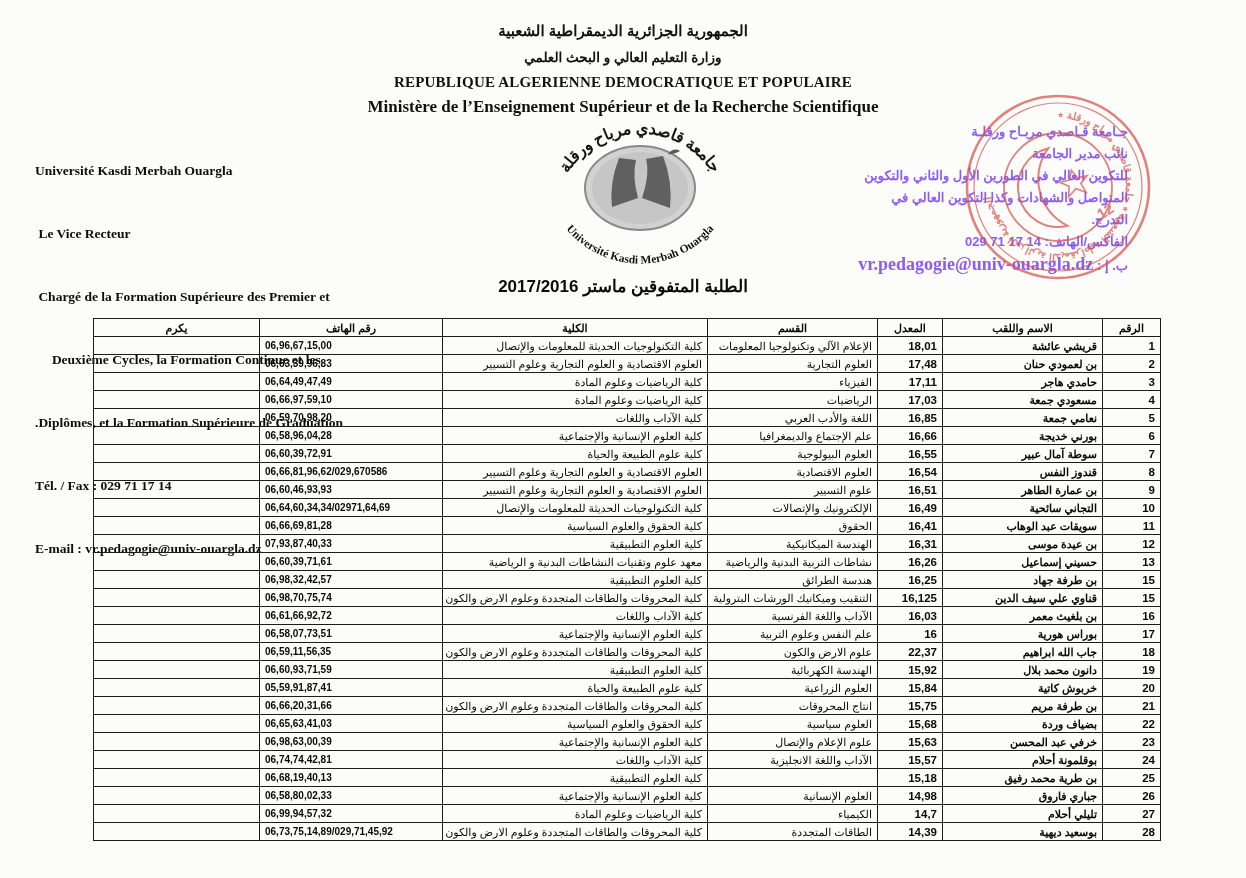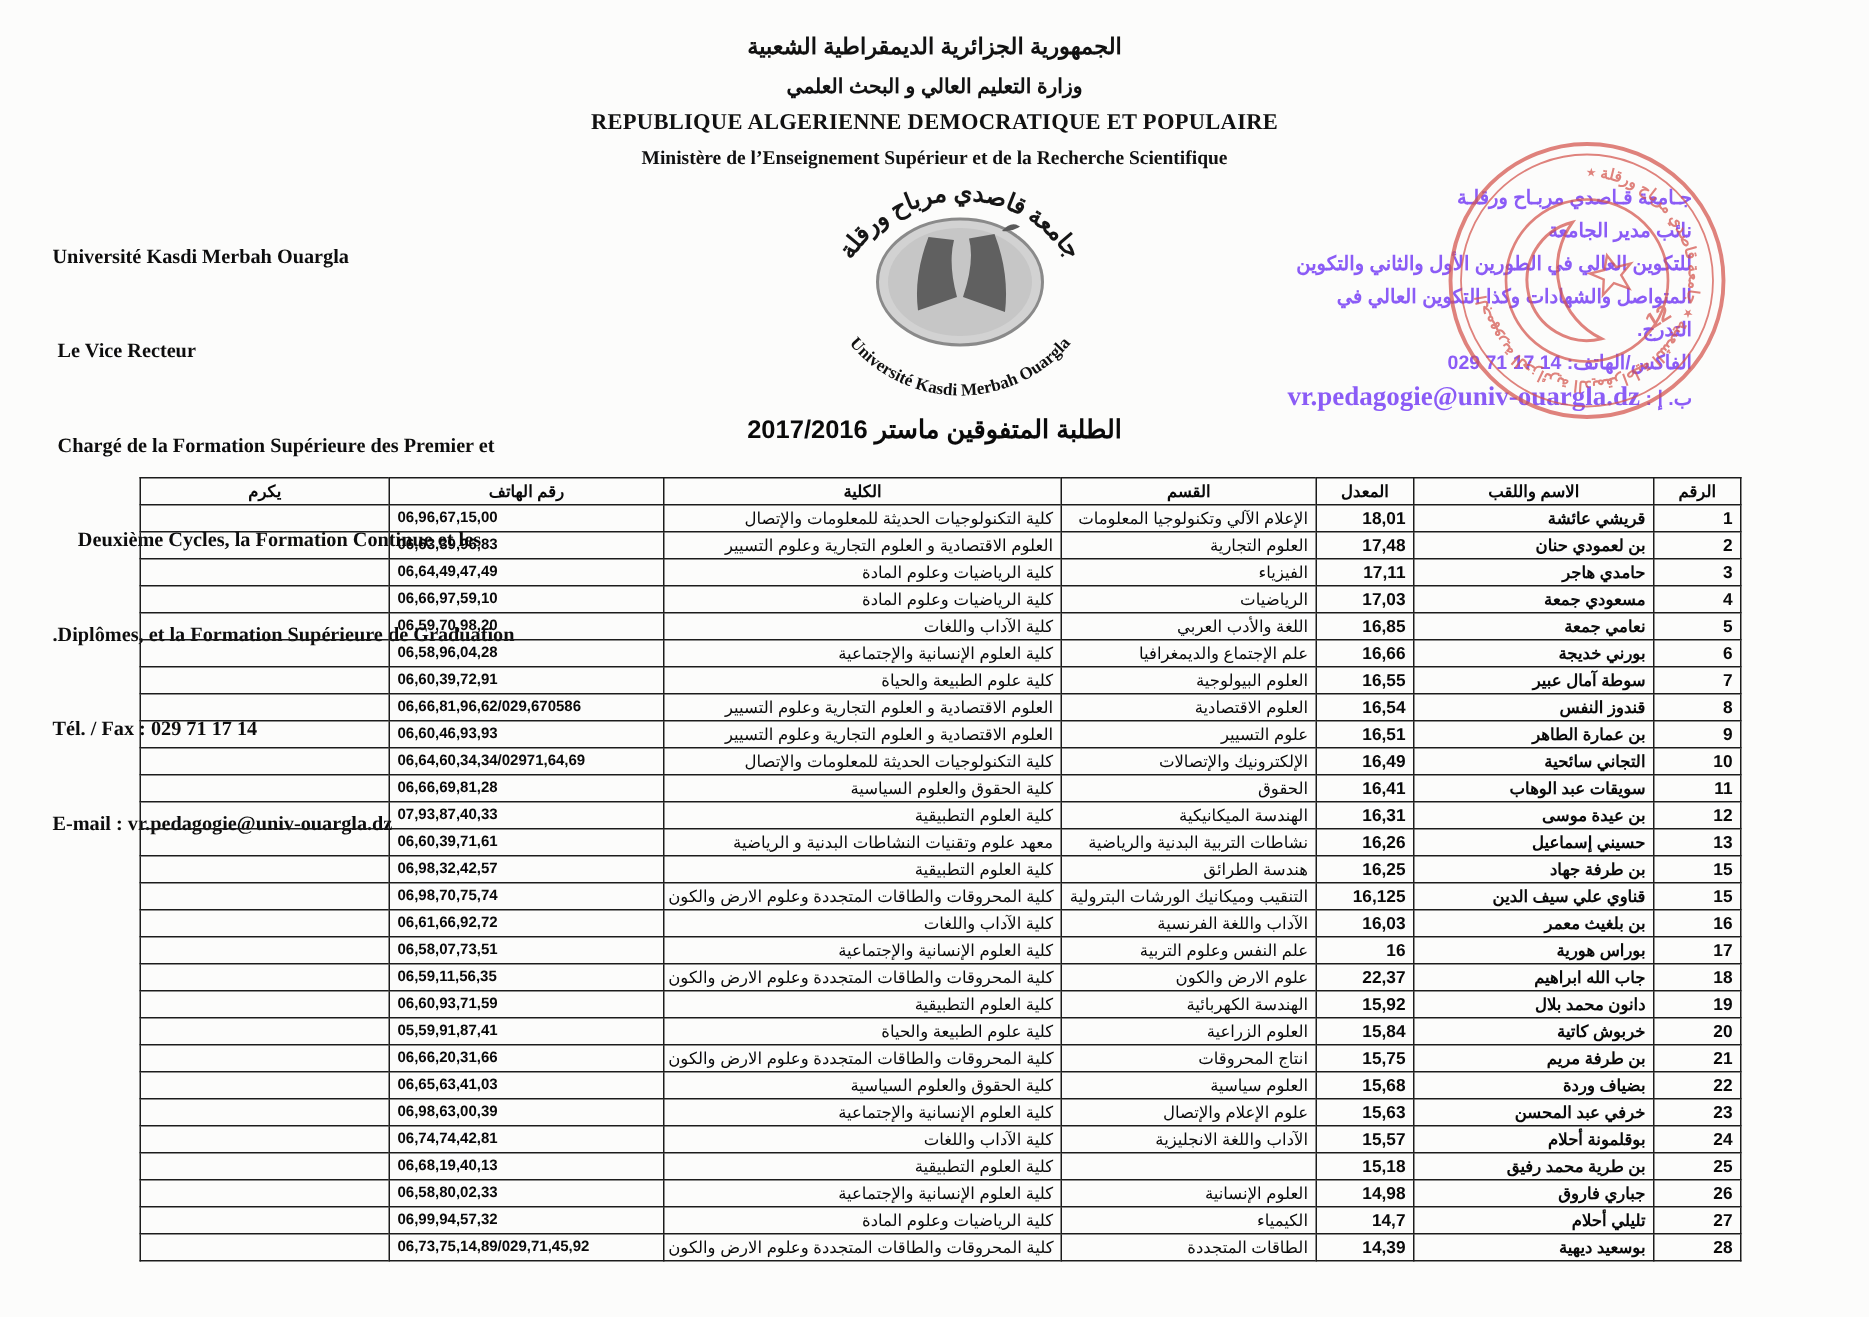--- a/index.html
+++ b/index.html
@@ -4,21 +4,21 @@
 <style>
   html,body{margin:0;padding:0;}
   body{background:#e8e8e8;font-family:"Liberation Sans", sans-serif;}
   .page{position:relative;width:1246px;height:878px;background:#fcfcfb;overflow:hidden;margin:0 auto;
         box-shadow:0 0 6px rgba(0,0,0,.3);}
   
   .hdr{position:absolute;left:0;right:0;text-align:center;font-weight:bold;color:#111;}
   .hdr.ar1{top:22px;font-size:15px;direction:rtl;}
   .hdr.ar2{top:49px;font-size:13.5px;direction:rtl;}
   .hdr.fr1{top:74px;font-size:15px;font-family:"Liberation Serif", serif;letter-spacing:.2px;}
-  .hdr.fr2{top:97px;font-size:13px;font-family:"Liberation Serif", serif;}
+  .hdr.fr2{top:97px;font-size:17px;font-family:"Liberation Serif", serif;}
   
   .left-block{position:absolute;left:35px;top:118px;width:420px;font-family:"Liberation Serif", serif;
               font-weight:bold;font-size:13.5px;line-height:21px;color:#0d0d0d;white-space:pre;}
   
   .right-block{position:absolute;right:118px;top:121px;width:345px;direction:rtl;text-align:right;
                font-weight:bold;font-size:13px;line-height:22px;color:#8b5cf6;}
   .right-block .email{font-family:"Liberation Serif", serif;font-size:18px;}
   
   .logo{position:absolute;left:522px;top:114px;}
   

